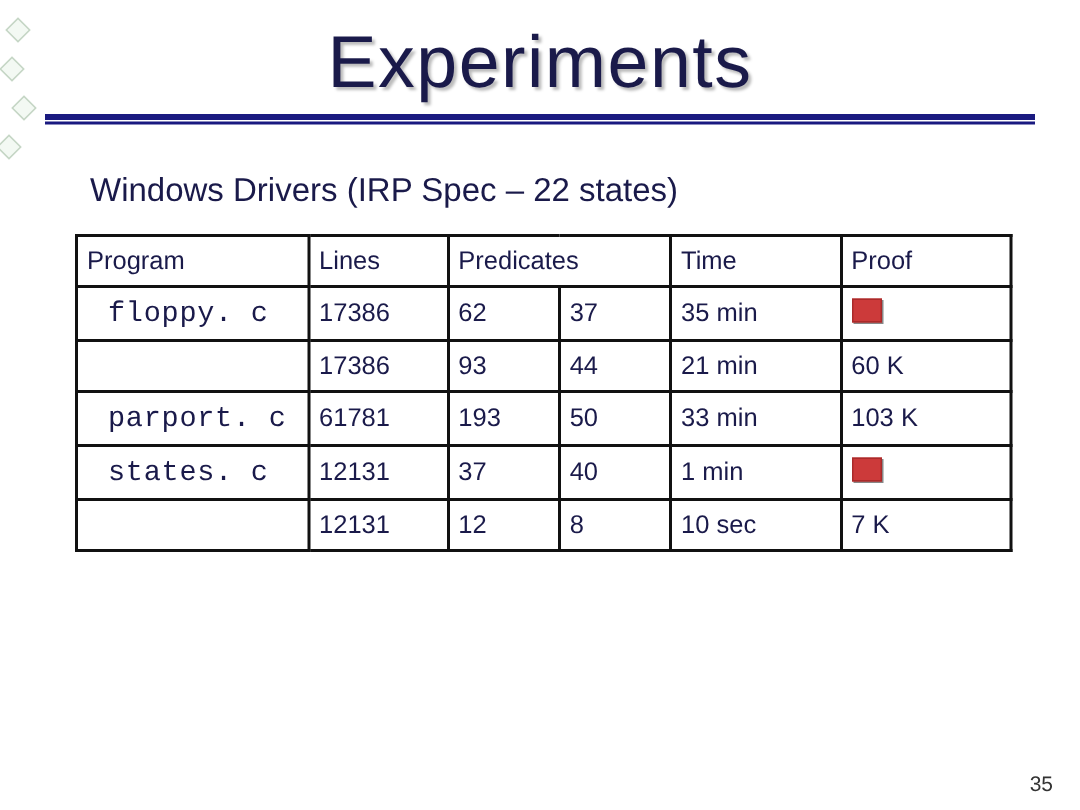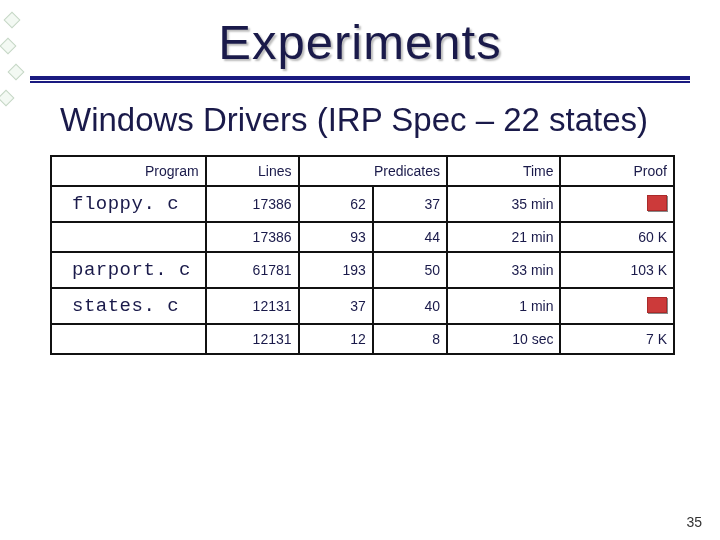--- a/index.html
+++ b/index.html
@@ -31,36 +31,37 @@
     padding: 6px 30px 0 30px;
   }
   .rule {
     height: 0;
     border-top: 4px solid #1a1a80;
     border-bottom: 2px solid #1a1a80;
     padding-top: 1px;
     margin: 0;
   }
   .subtitle {
-    font-size: 33px;
+    font-size: 22px;
     padding: 18px 40px 0 60px;
+    margin-top: 13px;
   }
   .table-wrap {
     padding: 16px 40px 0 50px;
   }
   table {
     border-collapse: collapse;
     width: 625px;
     table-layout: fixed;
   }
   th, td {
     border: 2px solid #111;
     padding: 6px 6px;
-    font-size: 14px;
-    text-align: right;
+    font-size: 17px;
+    text-align: left;
     vertical-align: middle;
   }
   th {
     font-weight: normal;
   }
   col.c-prog  { width: 150px; }
   col.c-lines { width: 90px; }
   col.c-p1    { width: 72px; }
   col.c-p2    { width: 72px; }
   col.c-time  { width: 110px; }

